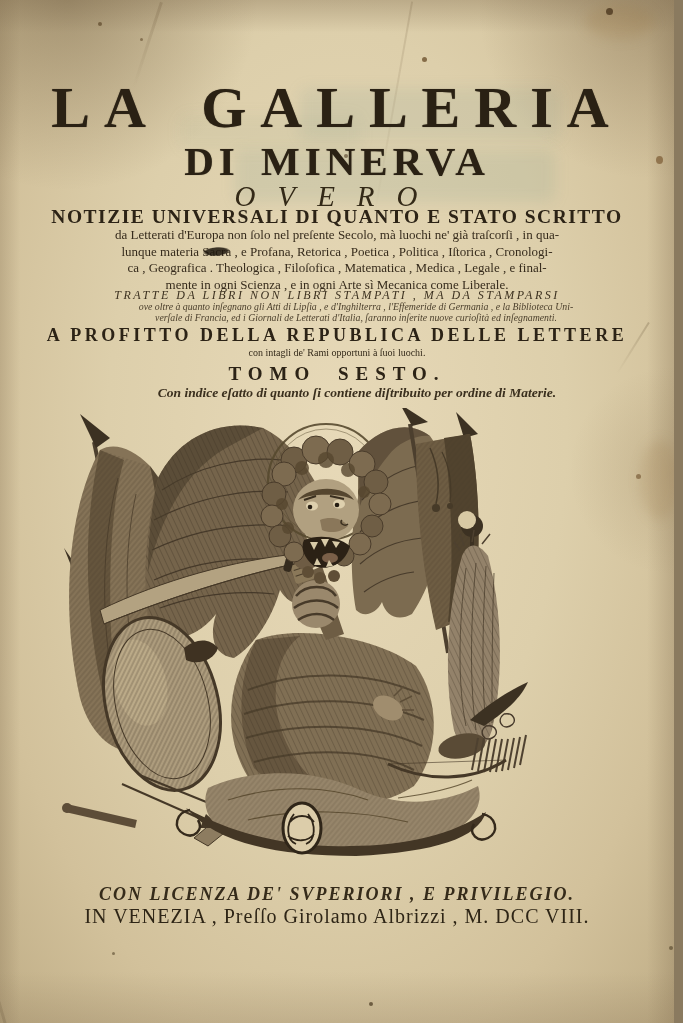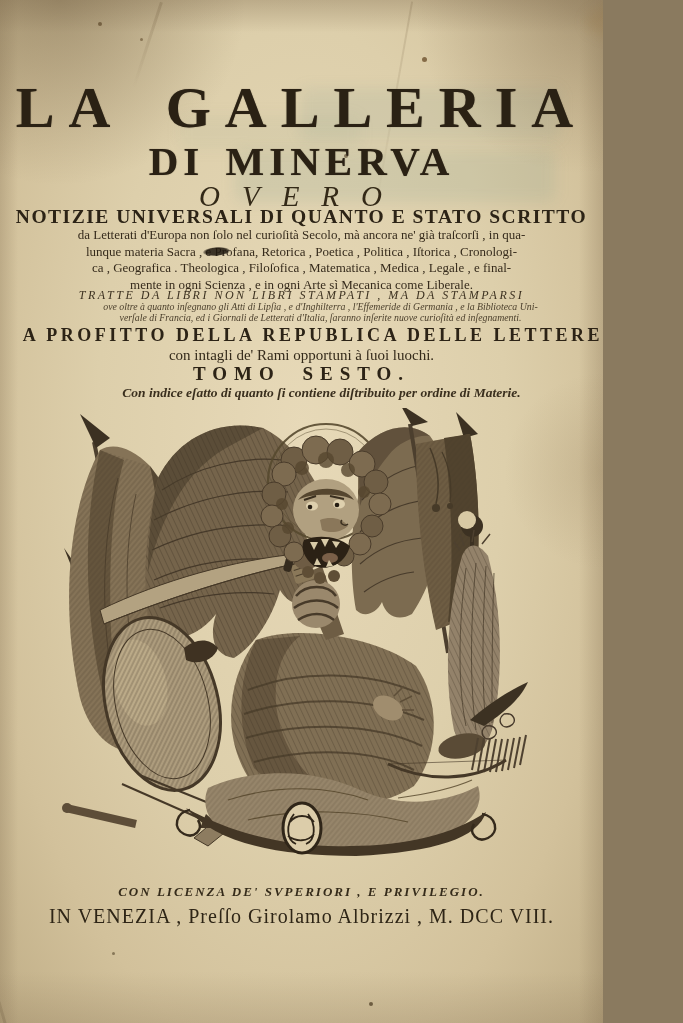--- a/index.html
+++ b/index.html
@@ -1,17 +1,17 @@
 <!DOCTYPE html>
 <html><head>
 <meta charset="utf-8">
 <style>
   html,body{margin:0;padding:0;background:#8a7a5f;}
   .paper{
-    position:relative;width:603px;height:1023px;overflow:hidden;
+    position:relative;width:674px;height:1023px;overflow:hidden;
     font-family:"Liberation Serif", serif;color:#2e2518;
     background:
       radial-gradient(circle at 10% 0%, rgba(110,92,64,.45), rgba(110,92,64,0) 16%),
       radial-gradient(circle at 96% 1%, rgba(120,100,72,.40), rgba(120,100,72,0) 14%),
       radial-gradient(circle at 100% 46%, rgba(140,118,84,.22), rgba(140,118,84,0) 12%),
       linear-gradient(180deg, rgba(136,116,86,.38), rgba(136,116,86,0) 3.2%),
       linear-gradient(0deg,   rgba(136,116,86,.25), rgba(136,116,86,0) 5%),
       linear-gradient(90deg,  rgba(136,116,86,.30), rgba(136,116,86,0) 3%),
       linear-gradient(270deg, rgba(136,116,86,.33), rgba(136,116,86,0) 4%),
       radial-gradient(ellipse at 50% 42%, #e7d9b8 0%, #ddcfab 48%, #d2c19b 76%, #c0ae87 100%);
@@ -19,26 +19,26 @@
   .line{position:absolute;left:0;right:0;text-align:center;white-space:nowrap;}
   .t1{top:74px;font-size:58px;font-weight:bold;letter-spacing:14px;word-spacing:16px;color:#2a2114;text-shadow:0 0 1px rgba(42,33,20,.55);}
   .t2{top:137px;font-size:41px;font-weight:bold;letter-spacing:5px;word-spacing:6px;color:#2a2114;text-shadow:0 0 1px rgba(42,33,20,.5);}
   .t3{top:180px;font-size:29px;font-style:italic;letter-spacing:22px;color:#332917;}
   .notizie{top:206px;font-size:19.5px;font-weight:bold;letter-spacing:1.5px;color:#2c2316;}
   .para{top:227px;font-size:13px;line-height:16.5px;color:#362b1c;}
   .para div{white-space:nowrap;}
   .tratte{top:288px;font-size:12px;font-style:italic;letter-spacing:2.5px;color:#3d3221;}
   .tlines{top:301px;font-size:9.8px;font-style:italic;line-height:11px;color:#4a3e2b;}
   .tlines div{white-space:nowrap;margin-left:38px;}
-  .profitto{top:325px;font-size:18px;font-weight:bold;letter-spacing:3.5px;color:#2c2316;text-align:right;}
-  .intagli{top:347px;font-size:15px;color:#342a1a;}
+  .profitto{top:325px;font-size:18px;font-weight:bold;letter-spacing:3.5px;color:#2c2316;}
+  .intagli{top:347px;font-size:10px;color:#342a1a;}
   .tomo{top:363px;font-size:19px;font-weight:bold;letter-spacing:7px;word-spacing:10px;color:#2c2316;}
   .indice{top:385px;font-size:13.5px;font-style:italic;font-weight:bold;color:#3a2f1e;margin-left:40px;}
   .imprint1{top:905px;font-size:20px;letter-spacing:1px;color:#2e2516;}
-  .imprint2{top:884px;font-size:13px;font-style:italic;font-weight:bold;letter-spacing:2px;color:#352b1a;}
+  .imprint2{top:884px;font-size:18px;font-style:italic;font-weight:bold;letter-spacing:2px;color:#352b1a;}
   .engraving{position:absolute;left:58px;top:408px;width:482px;height:452px;}
   .spot{position:absolute;border-radius:50%;pointer-events:none;}
   .stain{position:absolute;border-radius:50%;filter:blur(6px);pointer-events:none;}
   .crease{position:absolute;pointer-events:none;}
   .ghost{position:absolute;border-radius:8px;filter:blur(7px);pointer-events:none;}
   .smudge{position:absolute;left:203px;top:247px;width:27px;height:9px;border-radius:50%;
           background:radial-gradient(ellipse, rgba(30,23,14,.85) 0 55%, rgba(30,23,14,0) 75%);transform:rotate(-4deg);}
 </style>
 </head>
 <body>
@@ -68,21 +68,21 @@
     <div class="spot" style="left:112px;top:952px;width:3px;height:3px;background:rgba(60,45,22,.5);"></div>
     <div class="spot" style="left:669px;top:946px;width:4px;height:4px;background:rgba(60,45,22,.5);"></div>
   </div>
 
   <div class="line t1">LA GALLERIA</div>
   <div class="line t2">DI MINERVA</div>
   <div class="line t3">OVERO</div>
 
   <div class="line notizie">NOTIZIE UNIVERSALI DI QUANTO E STATO SCRITTO</div>
   <div class="line para">
-    <div>da Letterati d'Europa non ſolo nel curioſità Secolo, mà ancora ne' già traſcorſi , in qua-</div>
+    <div>da Letterati d'Europa non ſolo nel preſente Secolo, mà luochi ne' già traſcorſi , in qua-</div>
     <div>lunque materia Sacra , e Profana, Retorica , Poetica , Politica , Iſtorica , Cronologi-</div>
     <div>ca , Geografica . Theologica , Filoſofica , Matematica , Medica , Legale , e final-</div>
     <div>mente in ogni Scienza , e in ogni Arte sì Mecanica come Liberale.</div>
   </div>
   <div class="smudge"></div>
 
   <div class="line tratte">TRATTE DA LIBRI NON LIBRI STAMPATI , MA DA STAMPARSI</div>
   <div class="line tlines">
     <div>ove oltre à quanto inſegnano gli Atti di Lipſia , e d'Inghilterra , l'Effemeride di Germania , e la Biblioteca Uni-</div>
     <div>verſale di Francia, ed i Giornali de Letterati d'Italia, ſaranno inſerite nuove curioſità ed inſegnamenti.</div>

